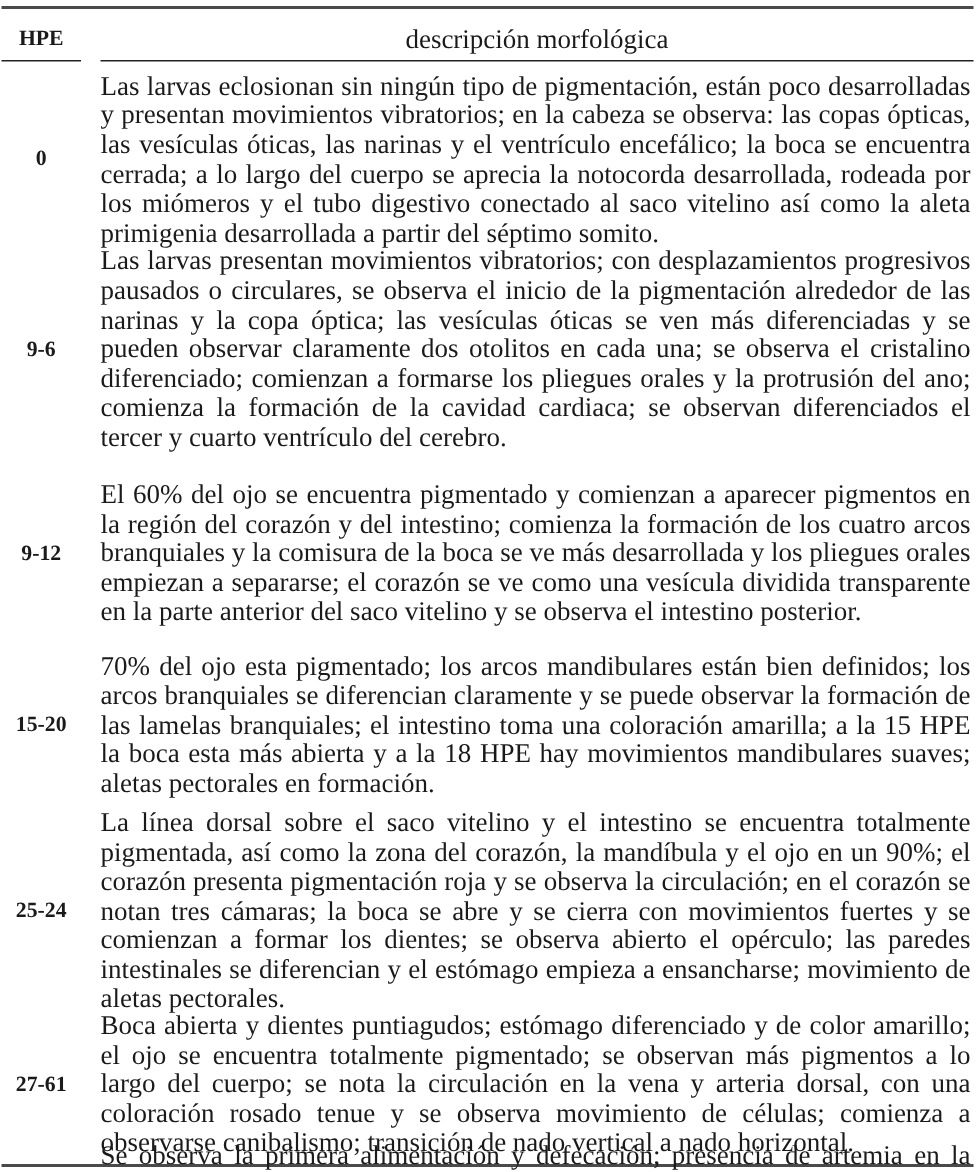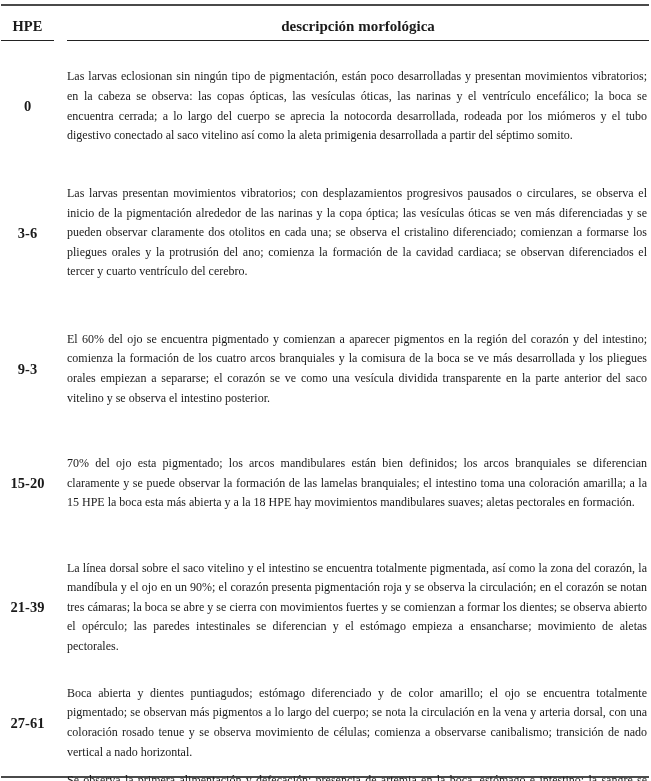--- a/index.html
+++ b/index.html
@@ -19,31 +19,31 @@
   .header {
     display: flex; height: 43px; align-items: center;
   }
   .hcol1 {
     width: 53px; margin-right: 13px; text-align: center;
     font-weight: bold; font-size: 14.5px;
     height: 27px; line-height: 25px; box-sizing: border-box;
     border-bottom: 1.5px solid #222;
   }
   .hcol2 {
-    flex: 1; text-align: center; font-weight: bold; font-size: 15px;
+    flex: 1; text-align: center; font-weight: normal; font-size: 18px;
     height: 27px; line-height: 25px; box-sizing: border-box;
     border-bottom: 1.5px solid #222;
   }
   .row { display: flex; align-items: center; }
   .c1 {
     width: 53px; margin-right: 13px; text-align: center;
     font-weight: bold; font-size: 14.5px; flex-shrink: 0;
   }
   .c2 {
-    flex: 1; font-size: 12px; line-height: 19.6px;
+    flex: 1; font-size: 18px; line-height: 19.6px;
     text-align: justify; padding-right: 2px;
     hyphens: manual;
   }
   #r0 { height: 105px; margin-top: 5px; }
   #r1 { height: 148px; }
   #r2 { height: 124px; }
   #r3 { height: 105px; }
   #r4 { height: 143px; }
   #r5 { height: 88px; }
   #r6 { height: 66px; }
@@ -55,33 +55,33 @@
   <div class="header">
     <div class="hcol1">HPE</div>
     <div class="hcol2">descripción morfológica</div>
   </div>
 
   <div class="row" id="r0">
     <div class="c1">0</div>
     <div class="c2">Las larvas eclosionan sin ningún tipo de pigmentación, están poco desarrolladas y presentan mo­vimientos vibratorios; en la cabeza se observa: las copas ópticas, las vesículas óticas, las narinas y el ventrículo encefálico; la boca se encuentra cerrada; a lo largo del cuerpo se aprecia la notocorda desarrollada, rodeada por los miómeros y el tubo digestivo conectado al saco vitelino así como la aleta primigenia desarrollada a partir del séptimo somito.</div>
   </div>
   <div class="row" id="r1">
-    <div class="c1">3-6</div>
+    <div class="c1">9-6</div>
     <div class="c2">Las larvas presentan movimientos vibratorios; con desplazamientos progresivos pausados o cir­culares, se observa el inicio de la pigmentación alrededor de las narinas y la copa óptica; las vesículas óticas se ven más diferenciadas y se pueden observar claramente dos otolitos en cada una; se observa el cristalino diferenciado; comienzan a formarse los pliegues orales y la protrusión del ano; comienza la formación de la cavidad cardiaca; se observan diferenciados el tercer y cuarto ventrículo del cerebro.</div>
   </div>
   <div class="row" id="r2">
-    <div class="c1">9-3</div>
+    <div class="c1">9-12</div>
     <div class="c2">El 60% del ojo se encuentra pigmentado y comienzan a aparecer pigmentos en la región del corazón y del intestino; comienza la formación de los cuatro arcos branquiales y la comisura de la boca se ve más desarrollada y los pliegues orales empiezan a separarse; el corazón se ve como una vesícula dividida transparente en la parte anterior del saco vitelino y se observa el intestino posterior.</div>
   </div>
   <div class="row" id="r3">
     <div class="c1">15-20</div>
     <div class="c2">70% del ojo esta pigmentado; los arcos mandibulares están bien definidos; los arcos branquiales se diferencian claramente y se puede observar la formación de las lamelas branquiales; el intestino toma una coloración amarilla; a la 15 HPE la boca esta más abierta y a la 18 HPE hay movimien­tos mandibulares suaves; aletas pectorales en formación.</div>
   </div>
   <div class="row" id="r4">
-    <div class="c1">21-39</div>
+    <div class="c1">25-24</div>
     <div class="c2">La línea dorsal sobre el saco vitelino y el intestino se encuentra totalmente pigmentada, así como la zona del corazón, la mandíbula y el ojo en un 90%; el corazón presenta pigmentación roja y se observa la circulación; en el corazón se notan tres cámaras; la boca se abre y se cierra con movimientos fuertes y se comienzan a formar los dientes; se observa abierto el opérculo; las paredes intestinales se diferencian y el estómago empieza a ensancharse; movimiento de aletas pectorales.</div>
   </div>
   <div class="row" id="r5">
     <div class="c1">27-61</div>
     <div class="c2">Boca abierta y dientes puntiagudos; estómago diferenciado y de color amarillo; el ojo se encuen­tra totalmente pigmentado; se observan más pigmentos a lo largo del cuerpo; se nota la circulación en la vena y arteria dorsal, con una coloración rosado tenue y se observa movimiento de células; comienza a observarse canibalismo; transición de nado vertical a nado horizontal.</div>
   </div>
   <div class="row" id="r6">
     <div class="c1">36-42</div>
     <div class="c2">Se observa la primera alimentación y defecación; presencia de artemia en la boca, estómago e intestino; la sangre se torna cada vez más roja; la pigmentación oscura de la línea del intestino se desplaza hacia atrás; el saco vitelino se ha consumido en su totalidad.</div>
   </div>

